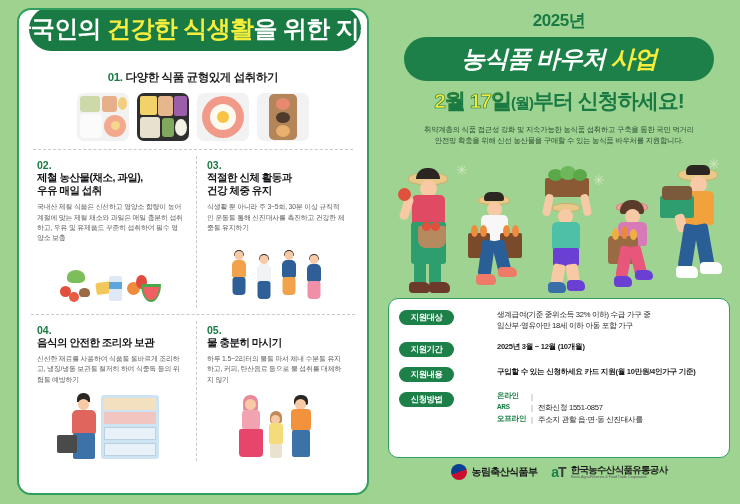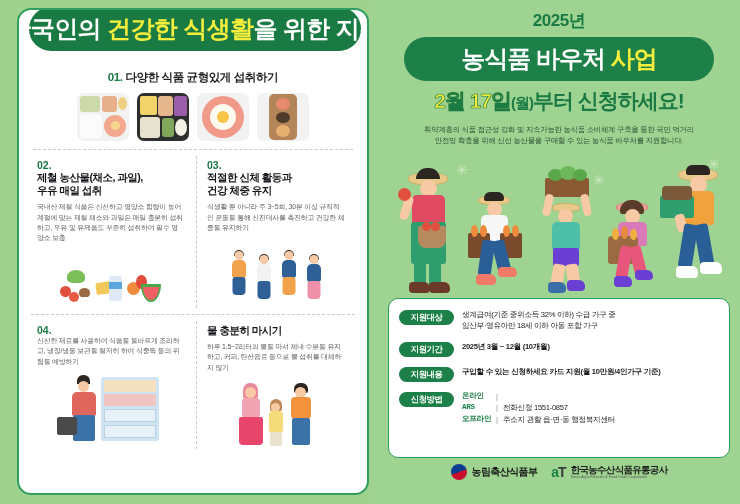--- a/index.html
+++ b/index.html
@@ -121,21 +121,21 @@
     left: 378px; top: 0; width: 362px; height: 504px;
   }
   .r-year {
     margin-top: 9px; text-align: center;
     font-size: 17px; font-weight: 700; color: #1a7a43; letter-spacing: -0.5px;
   }
   .r-main-pill {
     margin: 5px auto 0 auto;
     width: 310px; height: 44px;
     background: #1d8049; border-radius: 22px;
-    display: flex; align-items: center; justify-content: center;
+    display: flex; align-items: center; justify-content: center; font-style: italic;
   }
   .r-main-pill span {
     font-size: 24px; font-weight: 700; color: #ffffff; letter-spacing: -1px;
     white-space: nowrap;
   }
   .r-main-pill span .hl { color: #f5ee3c; }
   .r-sub {
     margin-top: 6px; text-align: center;
     font-size: 21px; font-weight: 700; color: #1a7a43; letter-spacing: -1px;
     white-space: nowrap;
@@ -167,21 +167,21 @@
 
   .sparkle { position: absolute; color: #cfe8bf; font-size: 14px; }
 
   
   .info-box {
     position: absolute; left: 10px; top: 298px;
     width: 342px; height: 160px;
     background: #ffffff; border: 1.5px solid #2f9e5f; border-radius: 10px;
     padding: 10px 8px 8px 10px;
   }
-  .info-row { display: flex; align-items: flex-start; margin-bottom: 9px; }
+  .info-row { display: flex; align-items: flex-start; margin-bottom: 9px; gap: 35px; }
   .badge {
     flex: 0 0 auto; width: 55px; height: 15px;
     background: #1d8049; border-radius: 8px;
     display: flex; align-items: center; justify-content: center;
     font-size: 8.4px; font-weight: 700; color: #ffffff; letter-spacing: -0.5px;
     margin-right: 8px; margin-top: 1px;
   }
   .info-lines { flex: 1 1 auto; }
   .info-lines div {
     font-size: 7.6px; color: #1d1d1f; line-height: 1.5; letter-spacing: -0.3px;
@@ -316,38 +316,40 @@
               <div class="torso" style="background:#2e5f96;"></div>
               <div class="legs" style="background:#ef8fa8;"></div>
             </div>
           </div>
         </div>
 
         <div class="row-divider"></div>
 
         <div class="cell">
           <div class="cell-num">04.</div>
+          <div class="cell-title">음식의 안전한 조리와 보관</div>
           <div class="cell-desc">신선한 재료를 사용하여 식품을 올바르게 조리하고, 냉장/냉동 보관을 철저히 하여 식중독 등의 위험을 예방하기</div>
           <div class="cell-art" style="height:70px;">
             <div style="position:relative;width:110px;height:70px;">
               <div style="position:absolute;left:46px;top:4px;width:58px;height:64px;background:#cfe4f2;border-radius:3px;"></div>
               <div style="position:absolute;left:49px;top:7px;width:52px;height:12px;background:#f3e0bf;"></div>
               <div style="position:absolute;left:49px;top:21px;width:52px;height:12px;background:#f2c6c0;"></div>
               <div style="position:absolute;left:49px;top:36px;width:52px;height:13px;background:#e8f1f8;border:1px solid #b8d2e4;"></div>
               <div style="position:absolute;left:49px;top:52px;width:52px;height:13px;background:#e8f1f8;border:1px solid #b8d2e4;"></div>
               <div style="position:absolute;left:22px;top:2px;width:13px;height:9px;border-radius:6px 6px 0 0;background:#2b2622;"></div>
               <div style="position:absolute;left:23px;top:8px;width:11px;height:11px;border-radius:50%;background:#f7c9a4;"></div>
               <div style="position:absolute;left:17px;top:19px;width:24px;height:24px;border-radius:5px 5px 2px 2px;background:#e0655d;"></div>
               <div style="position:absolute;left:18px;top:42px;width:22px;height:26px;border-radius:2px;background:#3b72a8;"></div>
               <div style="position:absolute;left:2px;top:44px;width:20px;height:18px;background:#4a4a4a;border-radius:2px;"></div>
             </div>
           </div>
         </div>
 
         <div class="cell right">
+          <div class="cell-num">05.</div>
           <div class="cell-title">물 충분히 마시기</div>
           <div class="cell-desc">하루 1.5~2리터의 물을 마셔 체내 수분을 유지하고, 커피, 탄산음료 등으로 물 섭취를 대체하지 않기</div>
           <div class="cell-art" style="height:70px;">
             <div style="position:relative;width:26px;height:66px;">
               <div style="position:absolute;left:5px;top:0;width:15px;height:16px;border-radius:7px 7px 3px 3px;background:#e88a9b;"></div>
               <div style="position:absolute;left:7px;top:4px;width:11px;height:11px;border-radius:50%;background:#f7c9a4;"></div>
               <div style="position:absolute;left:4px;top:15px;width:18px;height:20px;border-radius:4px;background:#f2a3b2;"></div>
               <div style="position:absolute;left:1px;top:34px;width:24px;height:28px;border-radius:2px 2px 4px 4px;background:#e8456c;"></div>
             </div>
             <div style="position:relative;width:18px;height:50px;align-self:flex-end;">
@@ -373,21 +375,21 @@
 
     <div class="r-year">2025년</div>
 
     <div class="r-main-pill">
       <span><span>농식품 바우처 </span><span class="hl">사업</span></span>
     </div>
 
     <div class="r-sub"><span class="hl">2월 17일</span><span class="small">(월)</span><span>부터 신청하세요!</span></div>
 
     <div class="r-desc">
-      <div>취약계층의 식품 접근성 강화 및 지속가능한 농식품 소비체계 구축을 통한 국민 먹거리</div>
+      <div>취약계층의 식품 접근성 강화 및 지속가능한 농식품 섭취하고 구축을 통한 국민 먹거리</div>
       <div>안전망 확충을 위해 신선 농산물을 구매할 수 있는 농식품 바우처를 지원합니다.</div>
     </div>
 
     <div class="art-band">
       <span class="sparkle" style="left:78px;top:12px;">✳</span>
       <span class="sparkle" style="left:215px;top:22px;">✳</span>
       <span class="sparkle" style="left:330px;top:6px;">✳</span>
 
       <div class="farmer" style="left:20px;width:62px;height:130px;">
         <div class="f-hat" style="left:10px;top:6px;width:40px;height:13px;"></div>
@@ -502,21 +504,21 @@
             <span class="apply-bar">|</span>
           </div>
           <div class="apply-line">
             <span class="apply-key">ARS</span>
             <span class="apply-bar">|</span>
             <span class="apply-val">전화신청 1551-0857</span>
           </div>
           <div class="apply-line">
             <span class="apply-key">오프라인</span>
             <span class="apply-bar">|</span>
-            <span class="apply-val">주소지 관할 읍·면·동 행정복지센터</span>
+            <span class="apply-val">주소지 관할 읍·면·동 신진대사를</span>
           </div>
         </div>
       </div>
     </div>
 
     <div class="logos">
       <div class="logo-unit">
         <div class="taegeuk"></div>
         <div class="logo-text">농림축산식품부</div>
       </div>

